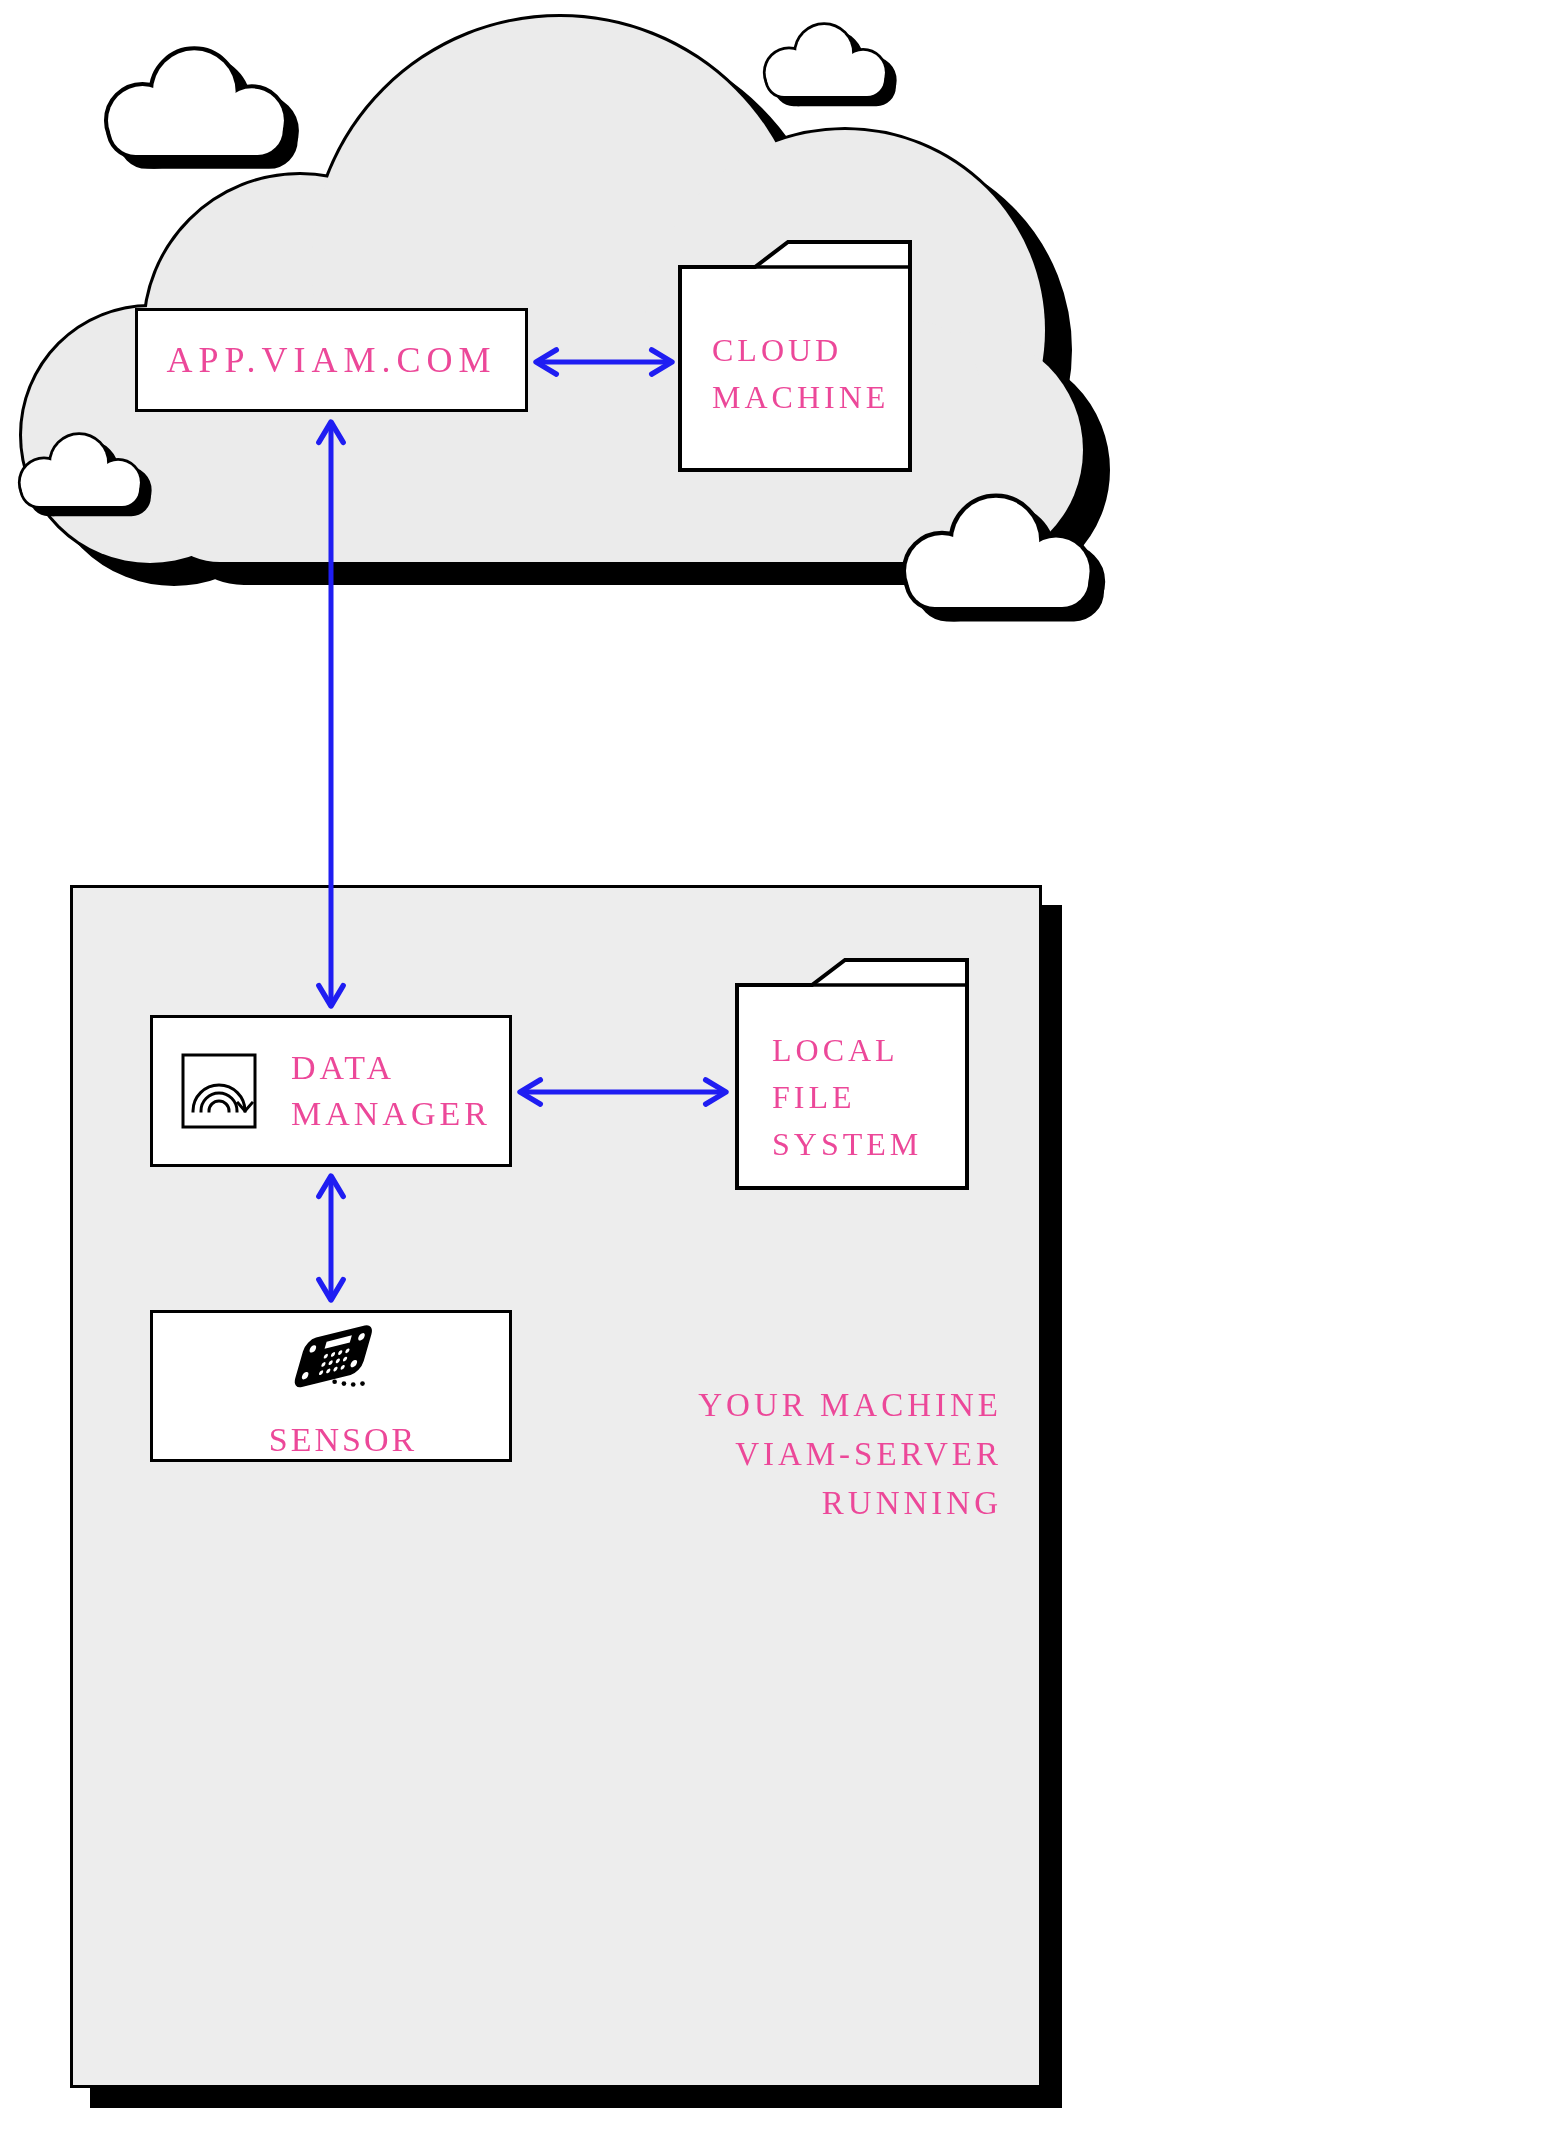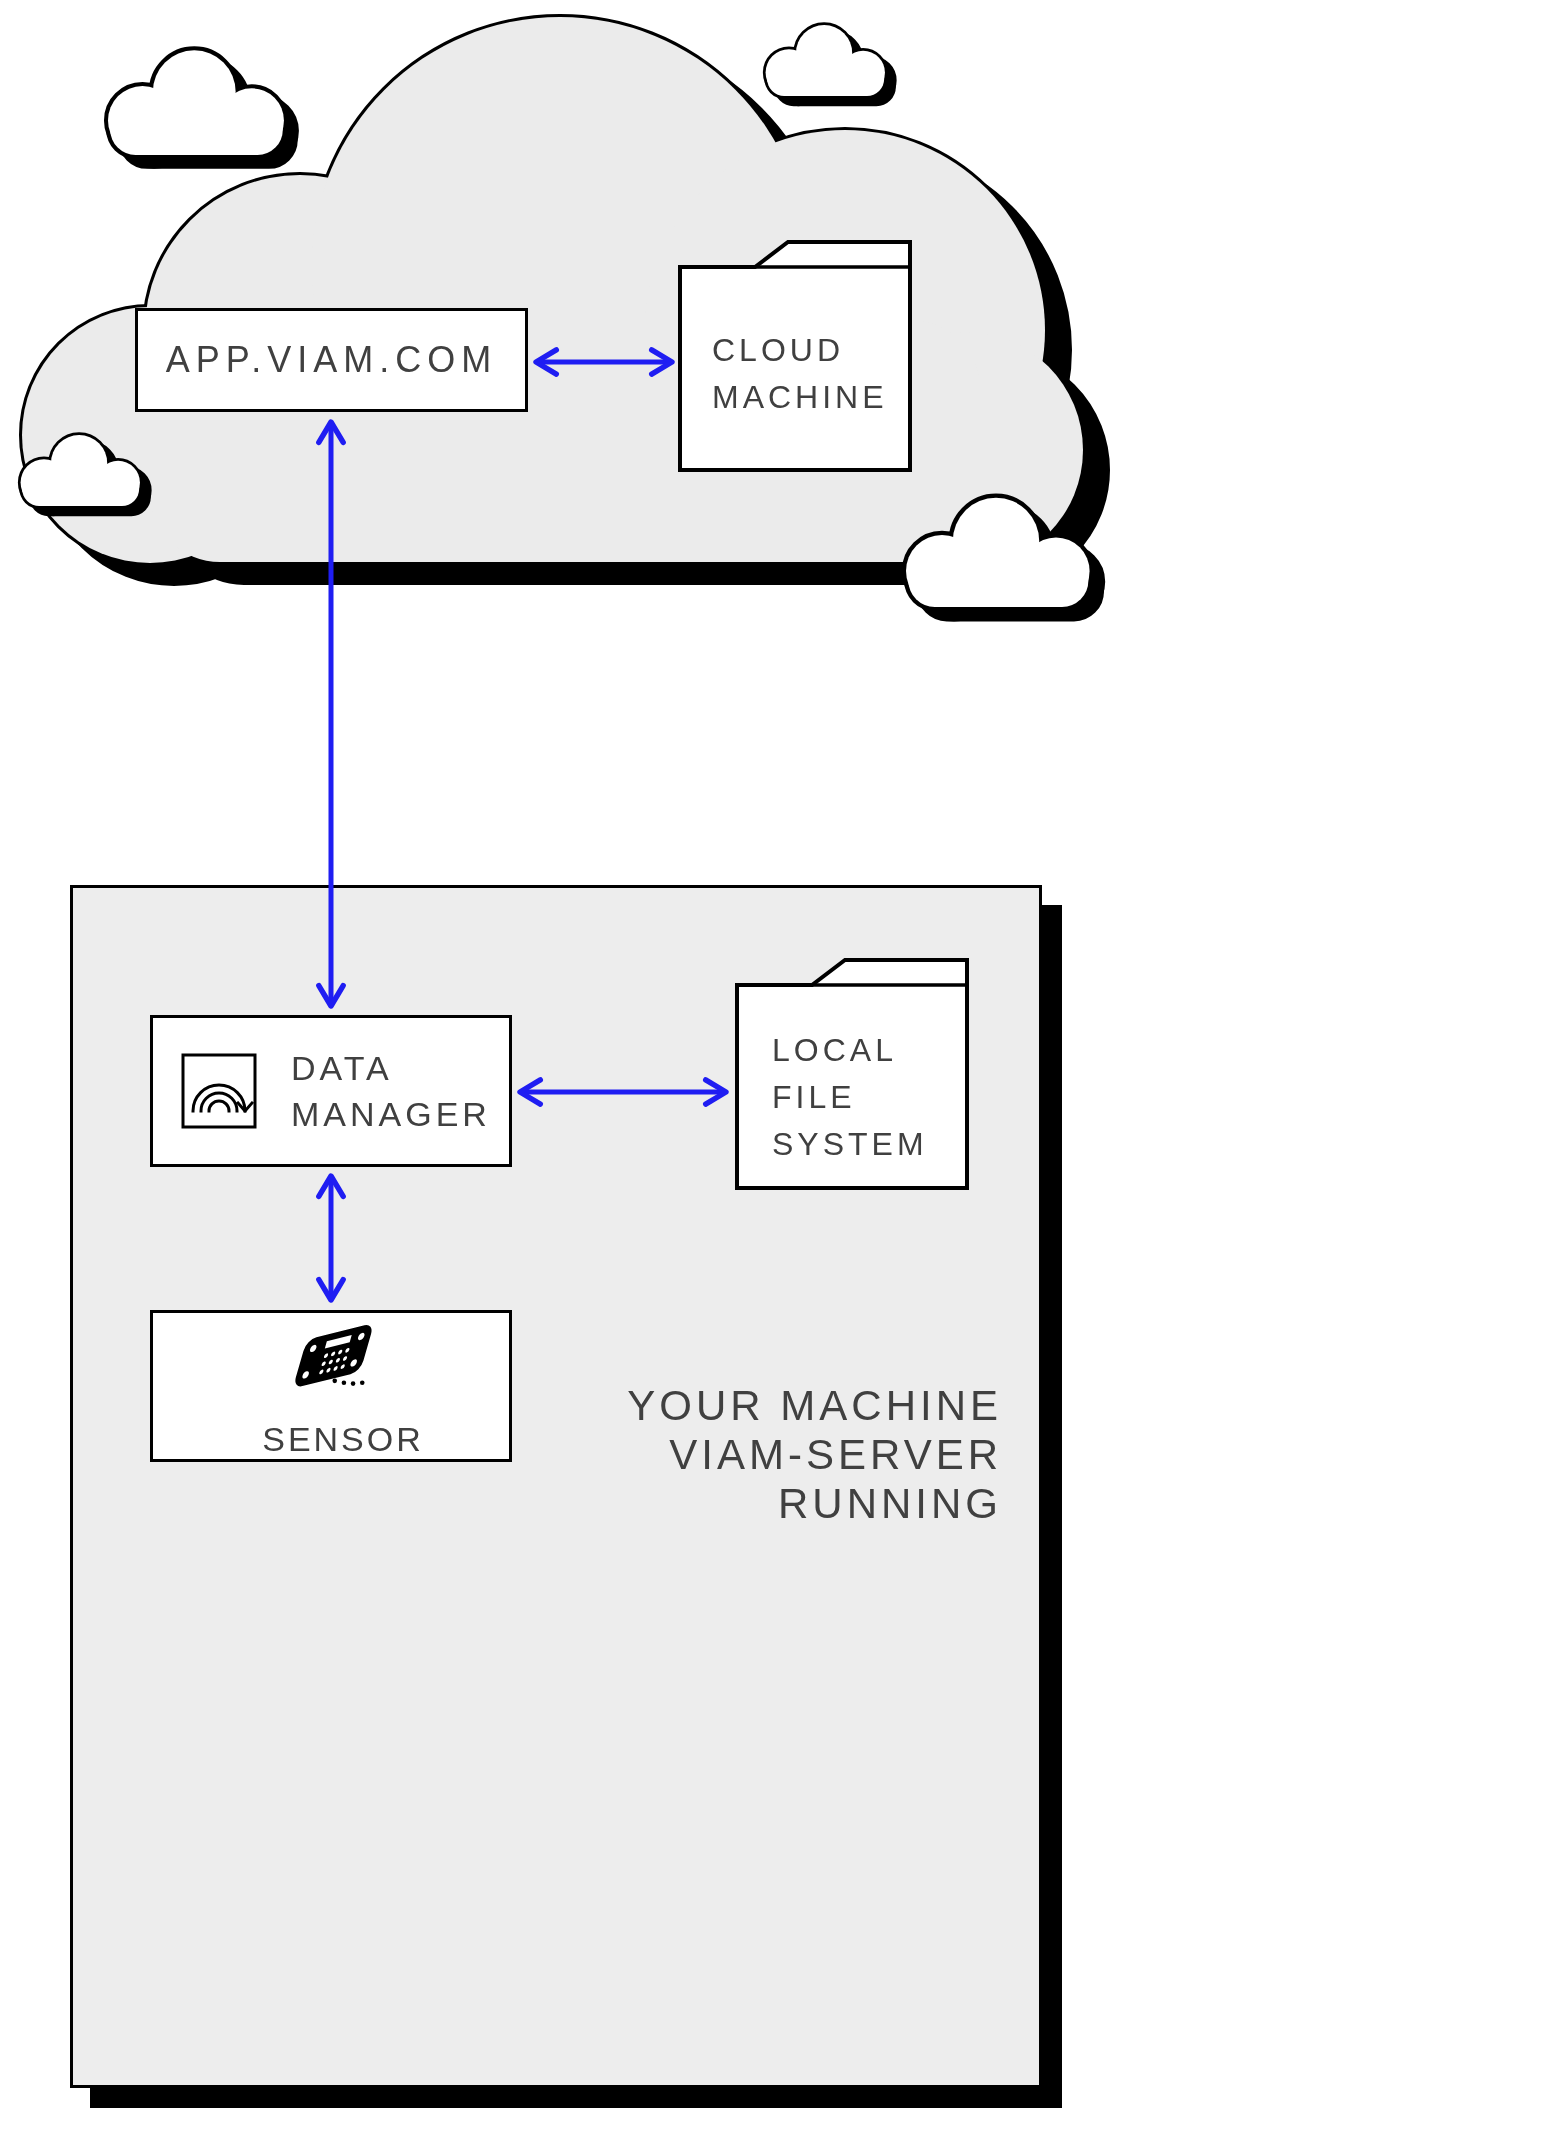--- a/index.html
+++ b/index.html
@@ -7,21 +7,21 @@
     --cloud-fill:#ebebeb;
     --machine-fill:#ededed;
     --box-fill:#ffffff;
     --small-cloud-fill:#ffffff;
     --outline:#000000;
     --shadow:#000000;
   }
   html,body{margin:0;padding:0;background:#ffffff;}
   .page{
     position:relative;width:1542px;height:2137px;background:#ffffff;overflow:hidden;
-    font-family:Liberation Sans, sans-serif;color:#404040;
+    font-family:Liberation Serif, serif;color:#ec4899;
   }
   .layer{position:absolute;left:0;top:0;z-index:2;}
   
   .machine{
     position:absolute;left:70px;top:885px;width:972px;height:1203px;
     background:var(--machine-fill);border:3px solid var(--outline);
     box-shadow:20px 20px 0 var(--shadow);z-index:1;box-sizing:border-box;
   }
   
   .box{
@@ -34,21 +34,21 @@
     font-size:34px;letter-spacing:4px;line-height:46px;}
   .sensor-box{left:150px;top:1310px;width:362px;height:152px;padding-left:24px;gap:30px;
     font-size:34px;letter-spacing:3px;flex-direction:column;}
   .stack div{white-space:nowrap;}
   
   .folder-label{position:absolute;z-index:3;font-size:32px;letter-spacing:4px;line-height:47px;}
   .cs-label{left:712px;top:327px;}
   .lfs-label{left:772px;top:1027px;}
   
   .caption{position:absolute;z-index:3;right:540px;top:1381px;text-align:right;
-    font-size:42px;letter-spacing:4px;line-height:49px;}
+    font-size:33px;letter-spacing:4px;line-height:49px;}
   
   .shadow{fill:var(--shadow);stroke:var(--shadow);stroke-width:6;}
   .bigcloud-outline{fill:var(--cloud-fill);stroke:var(--outline);stroke-width:6;}
   .bigcloud-fill{fill:var(--cloud-fill);stroke:none;}
   .scloud-outline{fill:var(--small-cloud-fill);stroke:var(--outline);stroke-width:7;}
   .scloud-fill{fill:var(--small-cloud-fill);stroke:none;}
   .folder{fill:var(--box-fill);stroke:var(--outline);stroke-width:4;}
   .folder-topline{stroke:var(--outline);stroke-width:3.5;}
   .arrow{stroke:var(--arrow);stroke-width:5;fill:none;}
 </style>

